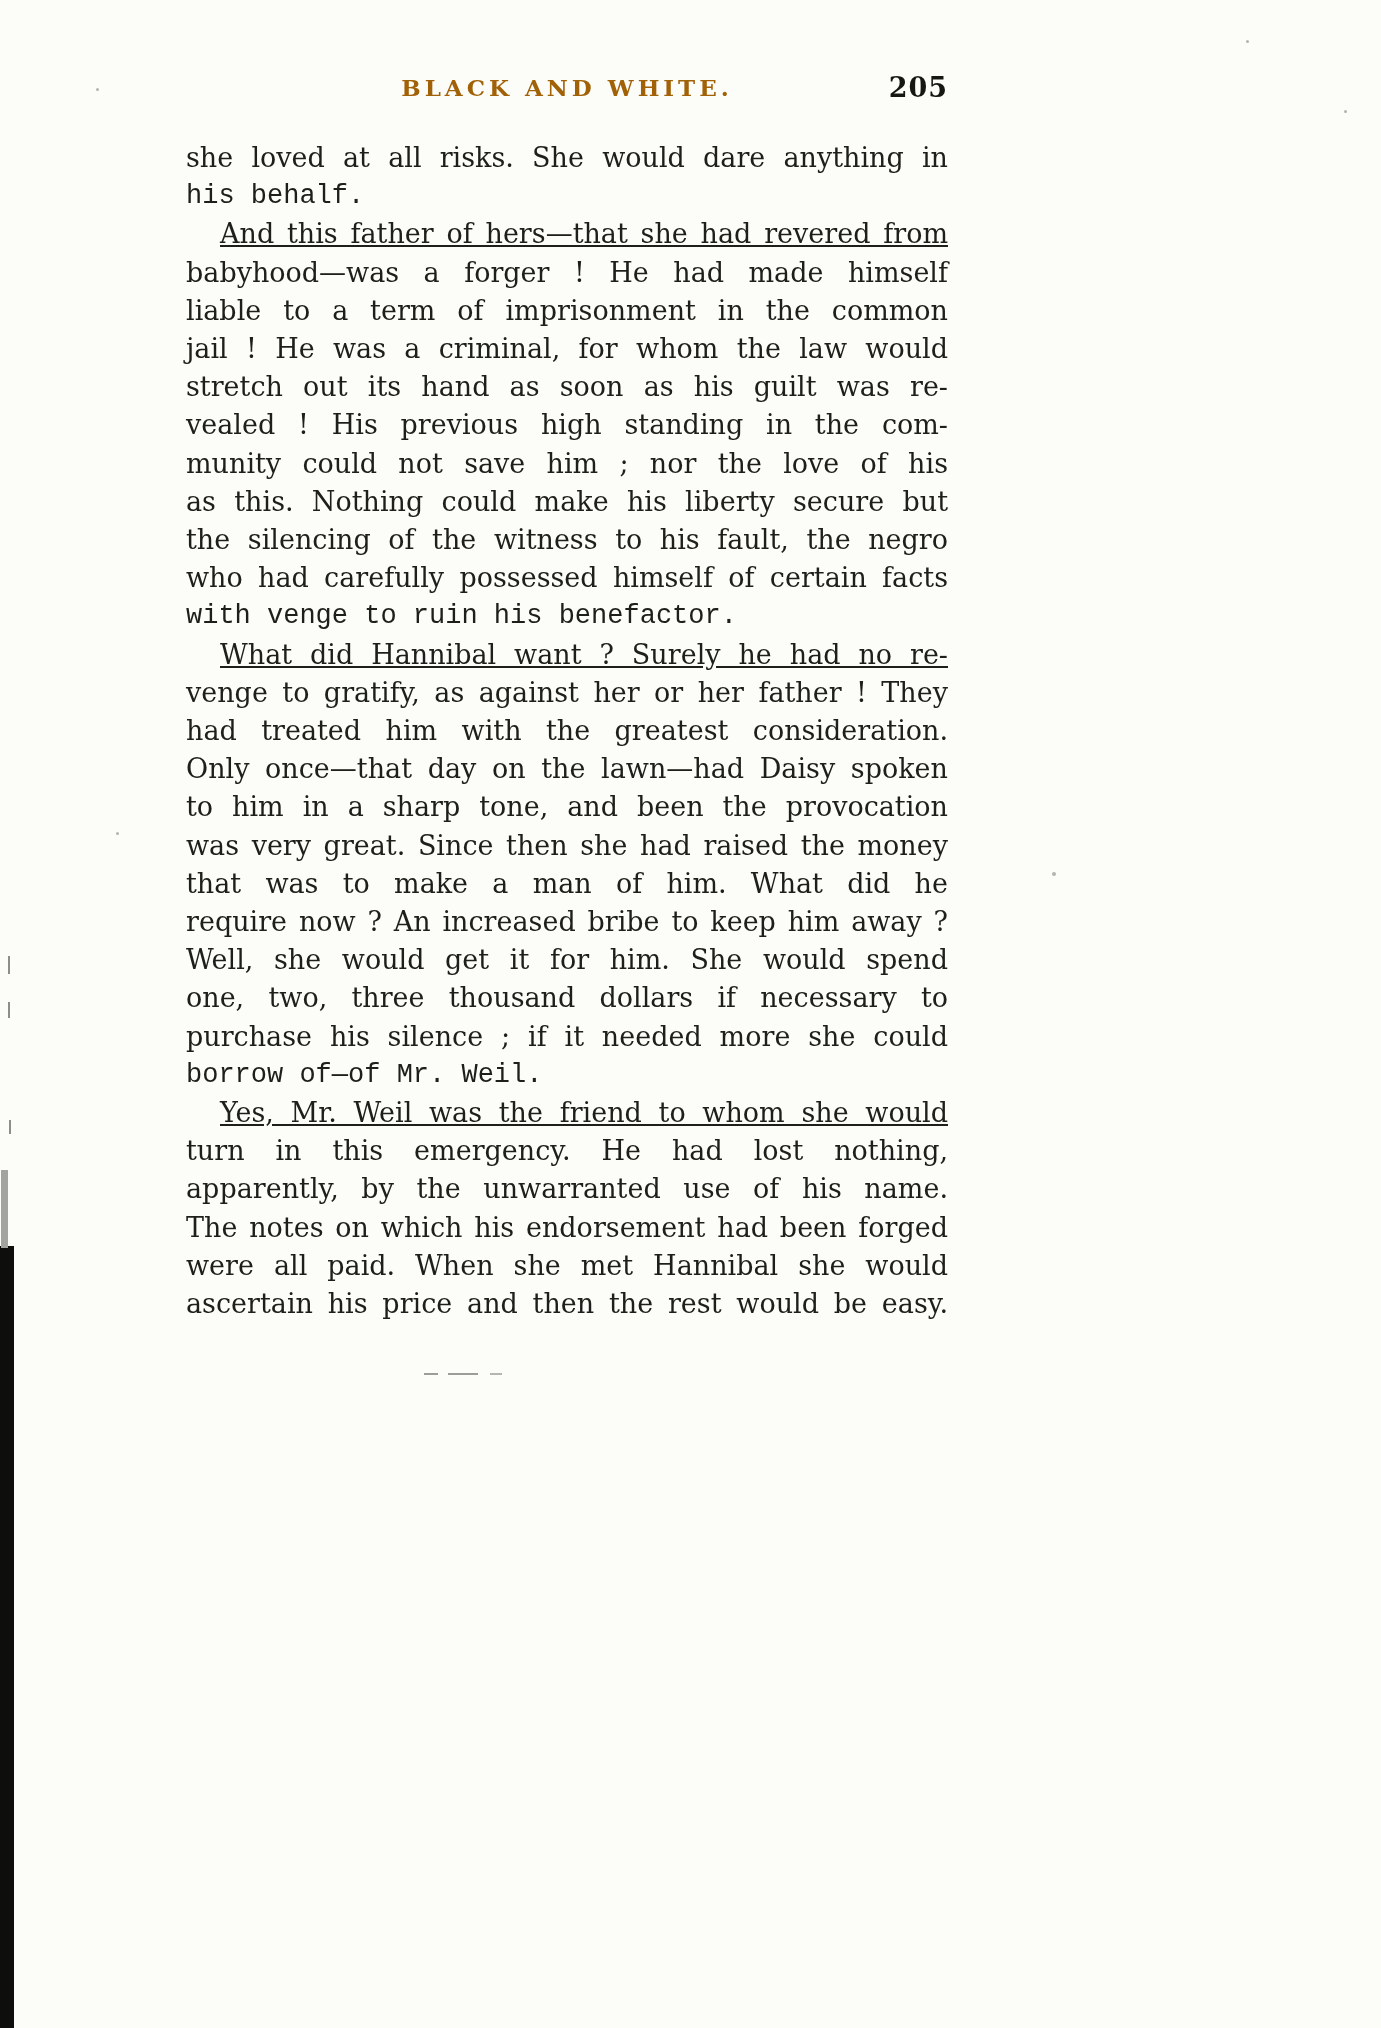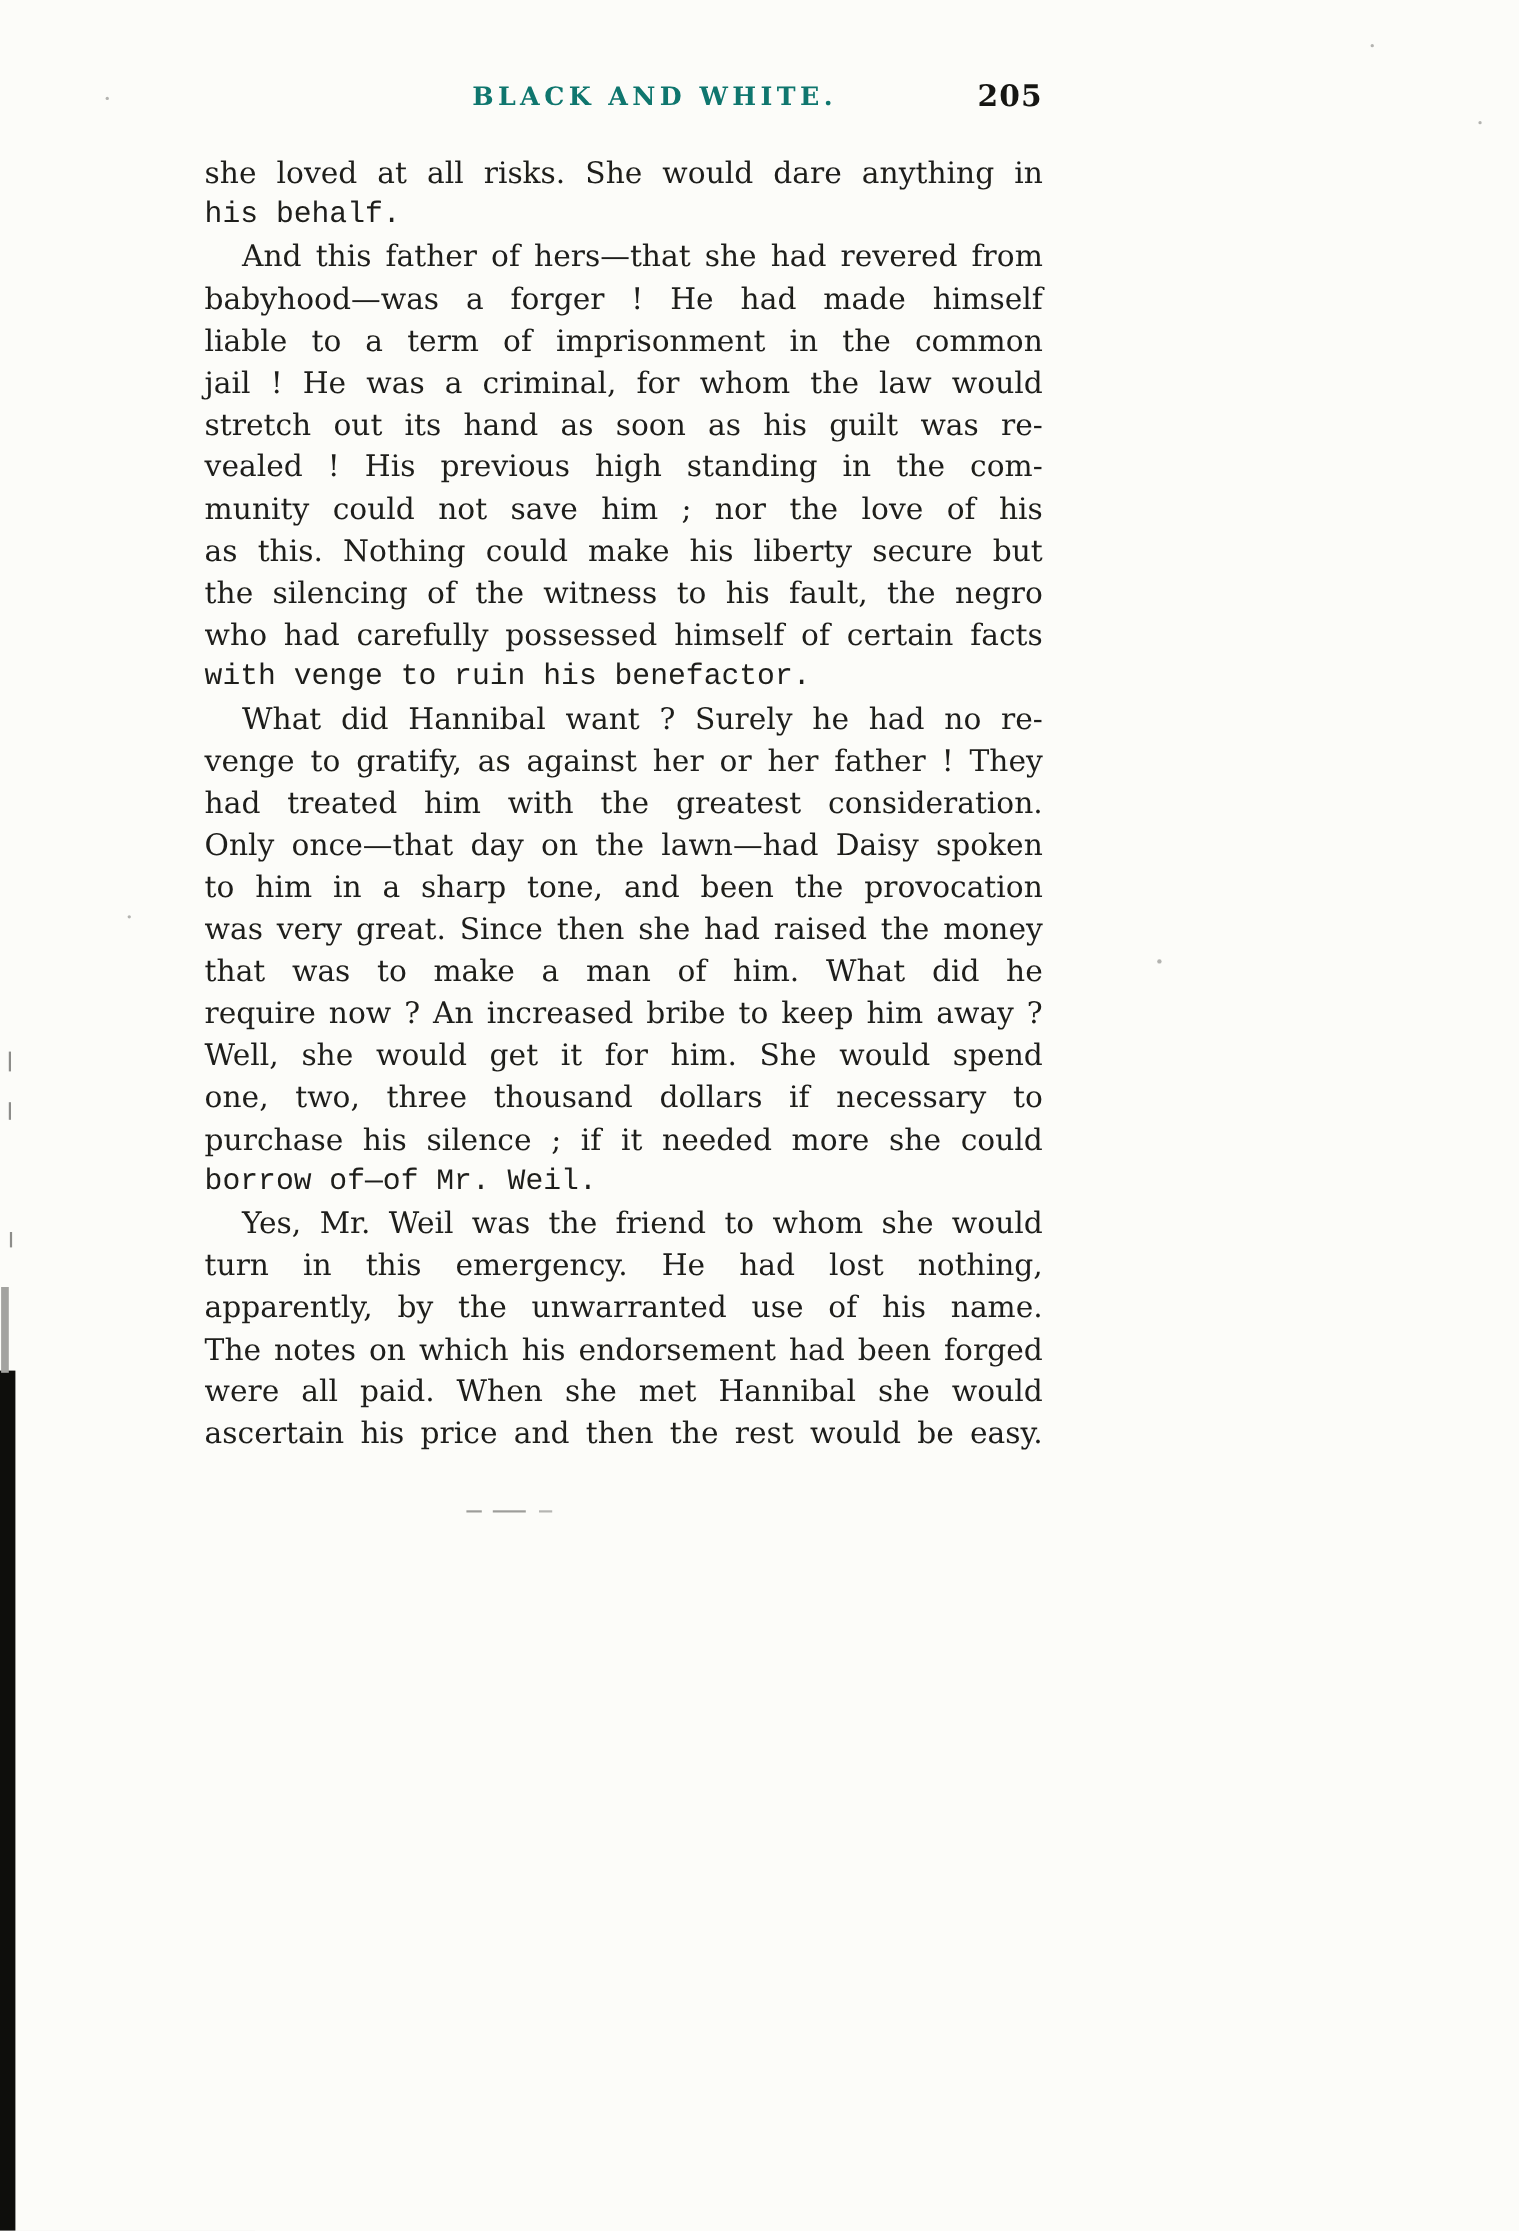--- a/index.html
+++ b/index.html
@@ -27,22 +27,21 @@
   }
   .running-title {
     position: absolute;
     left: 50%;
     transform: translateX(-50%);
     top: 2px;
     font-weight: bold;
     font-size: 23px;
     letter-spacing: 4px;
     white-space: nowrap;
-    color: #0f766e;
-    margin-left: 28px;
+    color: #a16207;
   }
   .page-number {
     position: absolute;
     right: 0;
     top: 0;
     font-weight: bold;
     font-size: 27px;
     letter-spacing: 1px;
     color: #161613;
   }
@@ -55,21 +54,21 @@
     width: 762px;
   }
   .line {
     font-size: 27px;
     line-height: 38.2px;
     text-align: justify;
     text-align-last: justify;
     color: #1e1e1b;
   }
   .line.last { text-align-last: left; font-family: Liberation Mono, monospace; }
-  .line.indent { text-indent: 34px; }
+  .line.indent { text-indent: 34px; text-decoration: underline; }
 
   
   .binding-bar {
     position: absolute;
     left: 0;
     top: 1246px;
     width: 14px;
     height: 782px;
     background: #0e0e0c;
   }

